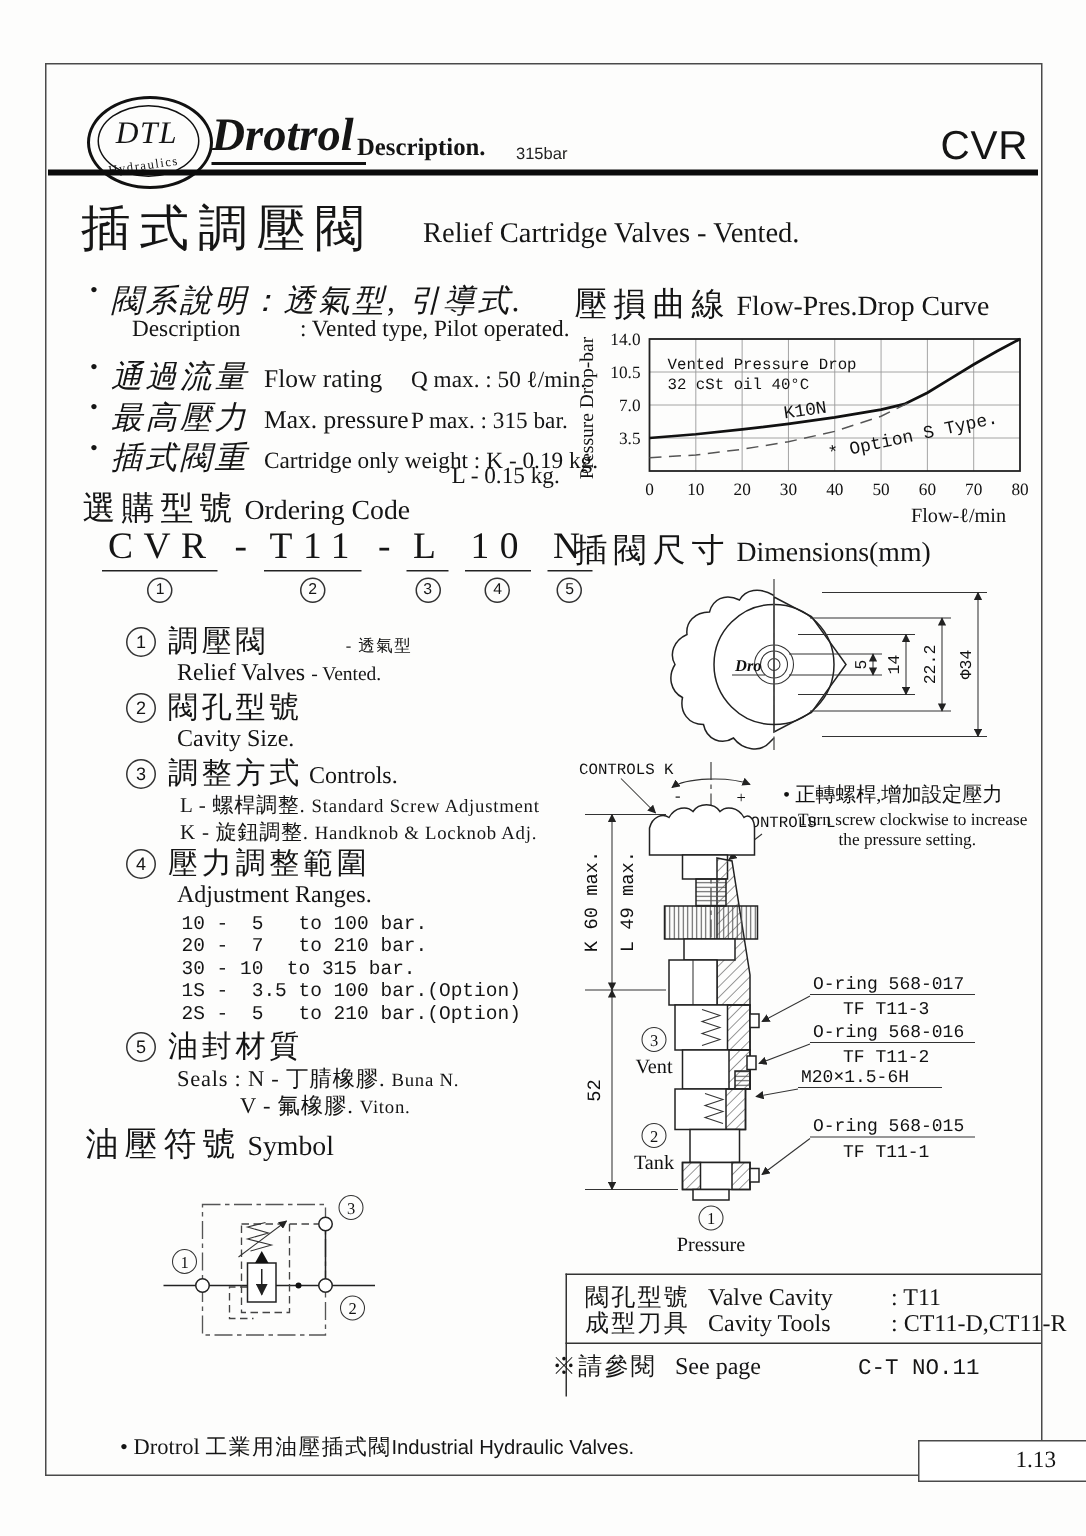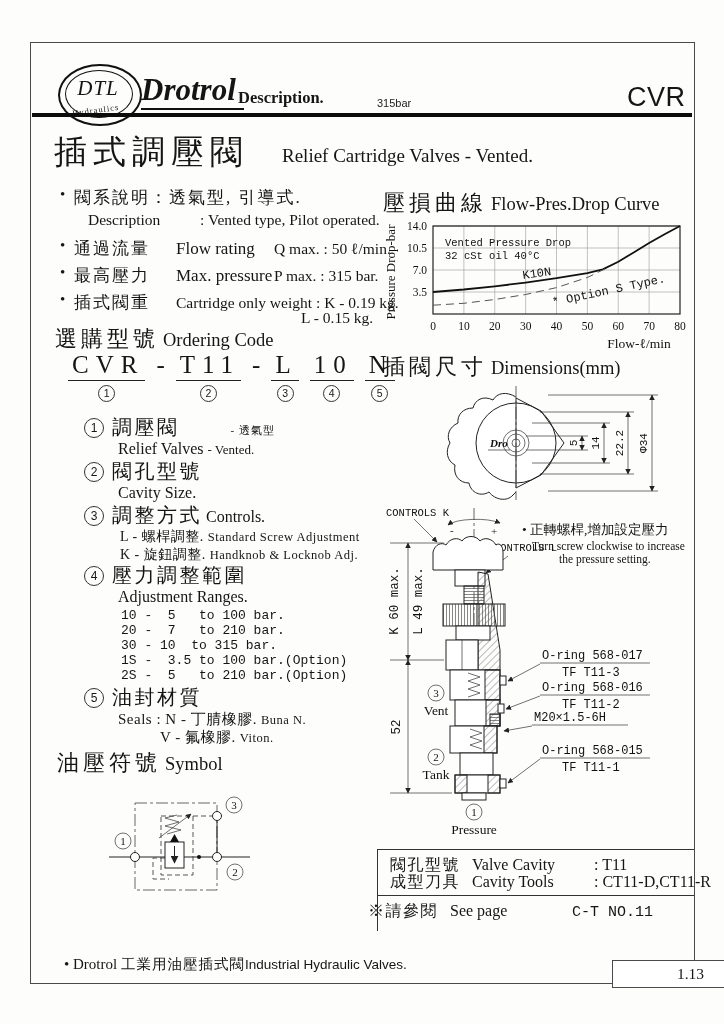--- a/index.html
+++ b/index.html
@@ -10,28 +10,28 @@
   .thickrule{left:32px;top:113px;width:660px;height:3.5px;background:#0c0c0c;}
   .sans{font-family:"Liberation Sans","DejaVu Sans",sans-serif;}
   .mono{font-family:"Liberation Mono","DejaVu Sans Mono",monospace;}
   
   .logo-outer{left:58px;top:64px;width:80px;height:58px;border:2.5px solid #111;border-radius:50%;}
   .logo-inner{left:65px;top:70px;width:66px;height:46px;border:1.5px solid #111;border-radius:50%;}
   .logo-abbr{left:58px;top:76px;width:80px;text-align:center;font-style:italic;font-size:21px;letter-spacing:1px;}
   .logo-sub{left:72px;top:105px;font-size:8.5px;transform:rotate(-8deg);letter-spacing:1px;}
   .brand{left:141px;top:72px;font-size:31px;font-weight:bold;font-style:italic;border-bottom:2.5px solid #111;padding:0 8px 0 0;line-height:1.15;}
   .brand-suffix{left:238px;top:88px;font-size:16.5px;font-weight:bold;}
-  .pressure-note{left:344px;top:97px;font-size:11px;color:#222;margin-left:33px;}
+  .pressure-note{left:344px;top:97px;font-size:11px;color:#222;}
   .model{left:627px;top:82px;font-size:27px;letter-spacing:0.5px;}
   
   .title-zh{left:54px;top:130px;font-size:33px;letter-spacing:6px;}
   .title-en{left:282px;top:145px;font-size:19px;}
   
   .bullet{display:inline-block;width:14px;font-size:15px;vertical-align:top;}
-  .spec-zh{font-size:17px;letter-spacing:2px;}
+  .spec-zh{font-size:21px;letter-spacing:2px;font-style:italic;}
   .spec-zh.w{display:inline-block;width:102px;}
   .spec-en{font-size:17px;display:inline-block;width:98px;}
   .spec-en2{font-size:15.5px;display:inline-block;width:112px;}
   .spec-val{font-size:15.5px;}
   
   .sec-zh{font-size:22px;letter-spacing:4px;}
   .sec-en{font-size:18.5px;}
   .code-row{display:flex;gap:11px;align-items:flex-start;}
   .code-part{display:flex;flex-direction:column;align-items:center;}
   .code-txt{font-size:25px;letter-spacing:7px;line-height:1.1;border-bottom:1.5px solid #222;padding:0 1px 1px 4px;}
@@ -400,21 +400,21 @@
     <div class="abs" style="left:390px;top:872px">
       <span class="cav-zh">成型刀具</span><span class="cav-en">Cavity Tools</span><span class="cav-val">: CT11-D,CT11-R</span>
     </div>
     <div class="abs hline" style="left:377px;top:895px;width:317px"></div>
     <div class="abs" style="left:368px;top:901px">
       <span class="cav-zh">※請參閱</span><span class="cav-en">See page</span><span class="cav-val mono" style="font-size:15px">C-T NO.11</span>
     </div>
   </div>
 
   <div>
-    <div class="abs footer-text" style="left:64px;top:955px">
+    <div class="abs footer-text" style="left:80px;top:955px">
       <span>•</span>
       <span>Drotrol</span>
       <span class="zh">工業用油壓插式閥</span><span class="en">Industrial Hydraulic Valves.</span>
     </div>
     <div class="abs pagebox">
       <span>1.13</span>
     </div>
   </div>
 </div>
 

